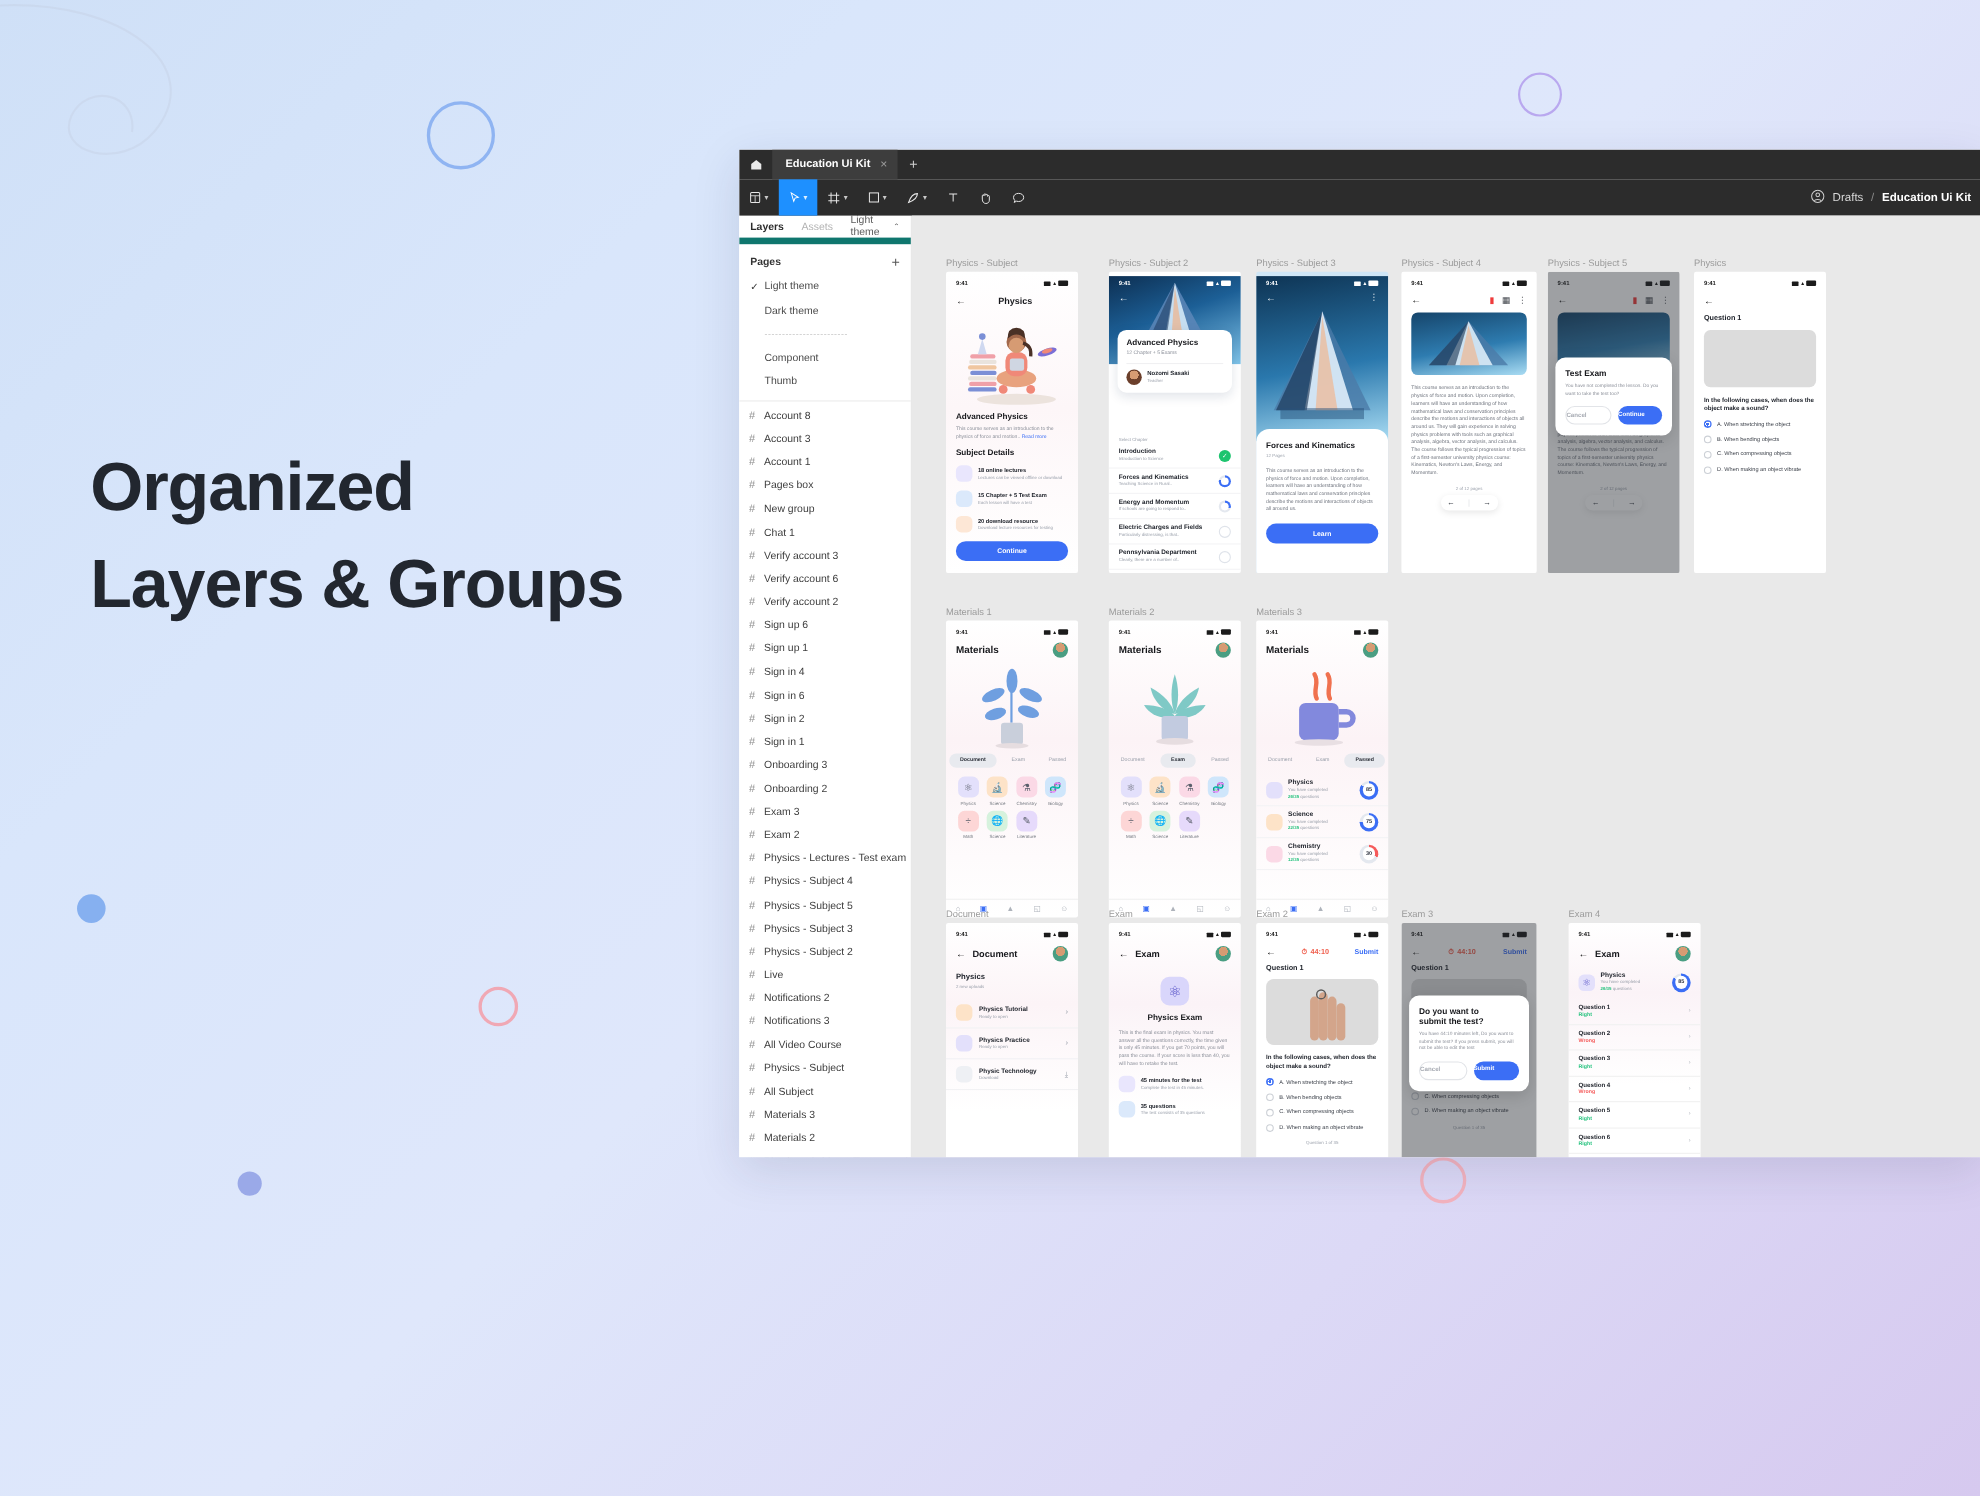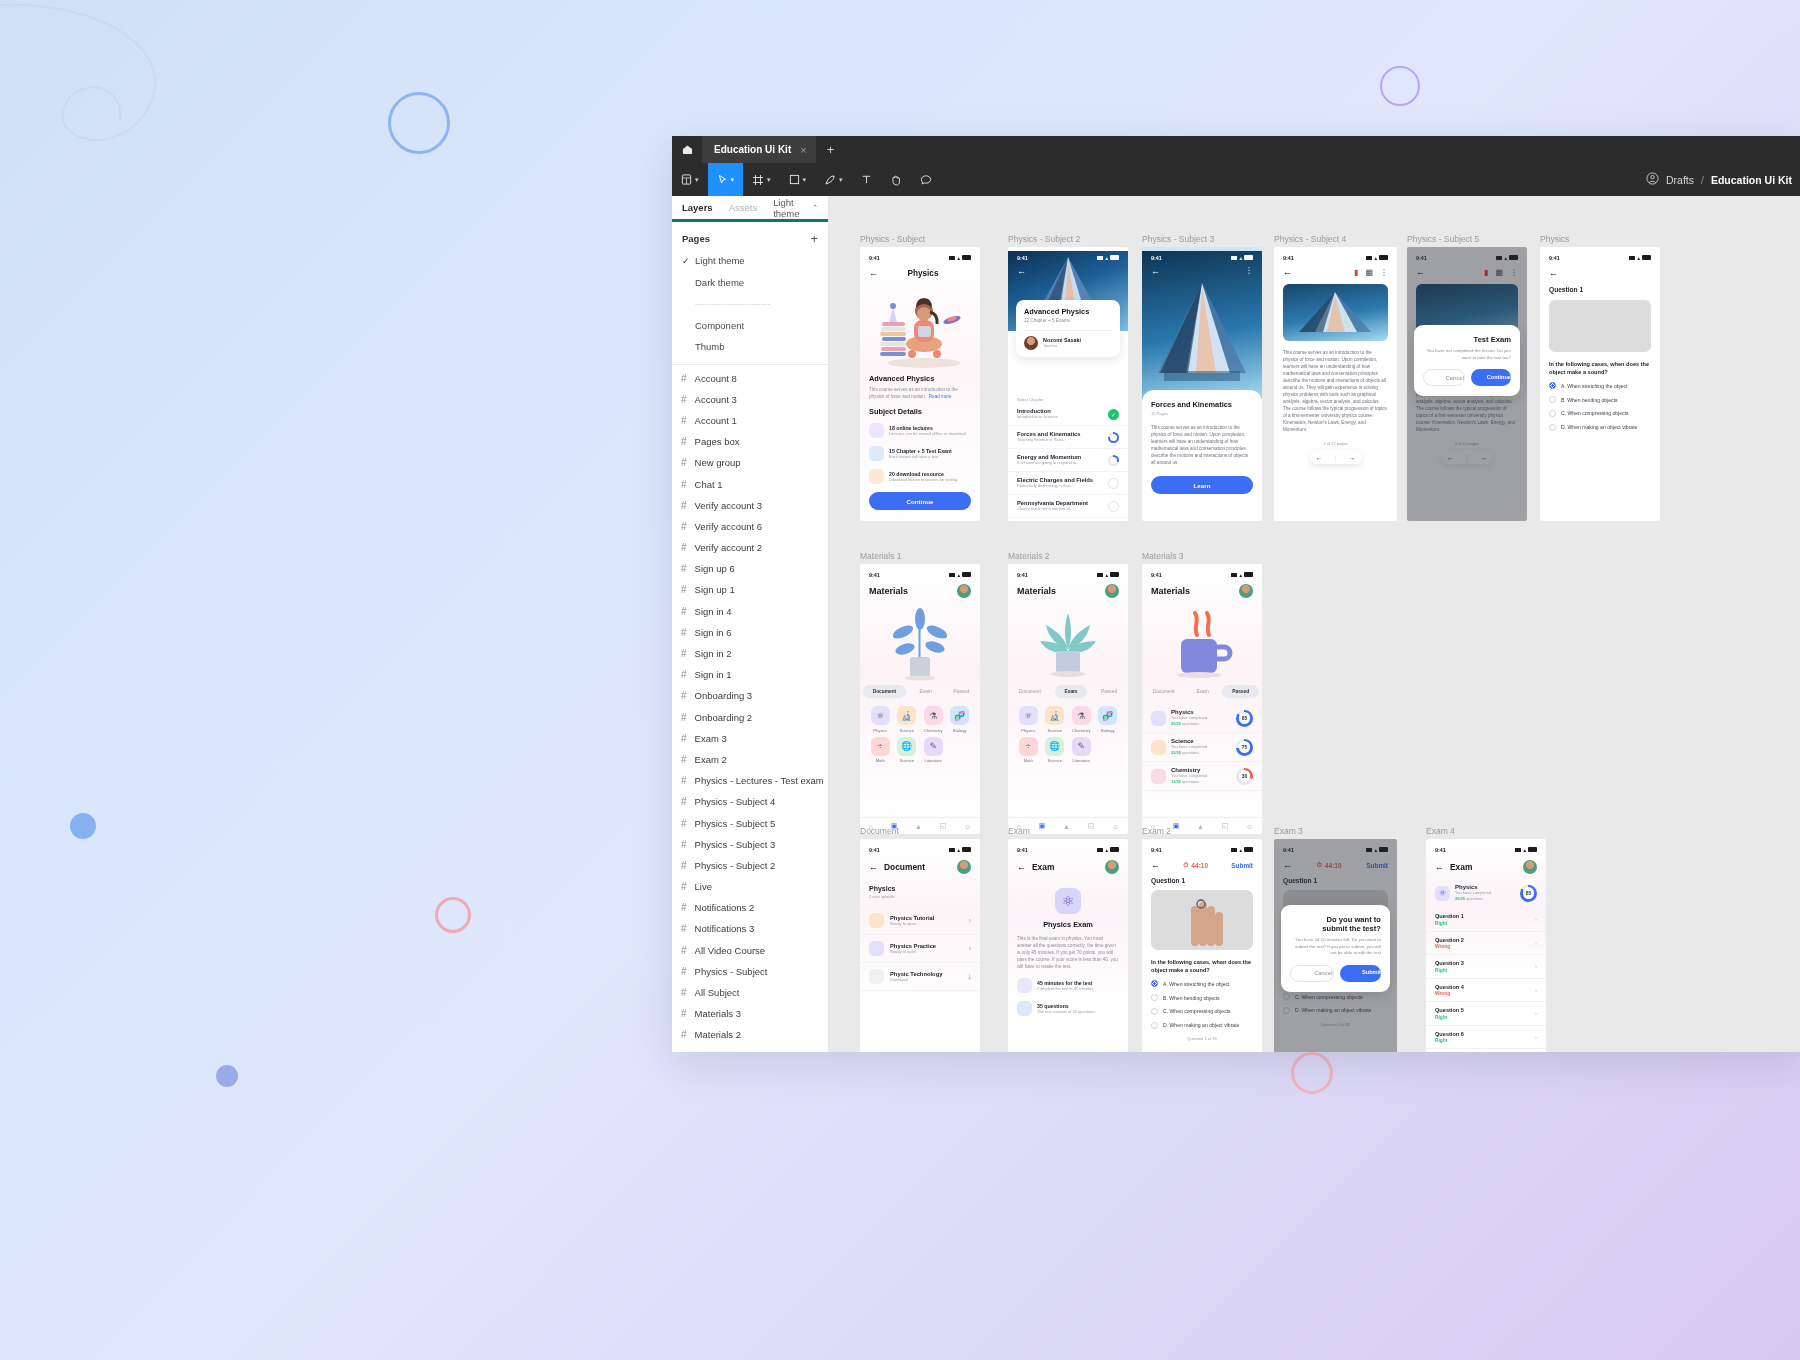--- a/index.html
+++ b/index.html
@@ -65,21 +65,21 @@
 
   
   .fig-body { display: flex; height: 856px; }
 
   .panel {
     width: 157px; background: #fff; border-right: 1px solid #e6e6e6;
     display: flex; flex-direction: column; flex: none;
   }
   .panel-tabs {
     display: flex; align-items: center; height: 26px; padding: 0 10px;
-    border-bottom: 3px solid #0f766e; font-size: 9.5px; gap: 16px;
+    border-bottom: 6px solid #0f766e; font-size: 9.5px; gap: 16px;
   }
   .panel-tabs .t { color: #b3b3b3; }
   .panel-tabs .t.sel { color: #2b2b2b; font-weight: 600; }
   .panel-tabs .theme {
     margin-left: auto; color: #5c5c5c; display: flex; align-items: center; gap: 4px;
   }
   .pages-head {
     display: flex; align-items: center; height: 24px; padding: 0 10px; margin-top: 4px;
     font-size: 9.5px; color: #333; font-weight: 600;
   }
@@ -145,21 +145,21 @@
     justify-content: space-around; color: #aeb3bb; font-size: 7px;
   }
   .tabbar .on { color: #3b6ef5; }
 
   .list-row { display: flex; align-items: center; gap: 5px; padding: 4px 9px; }
   .list-ico { width: 15px; height: 15px; border-radius: 5px; flex: none; }
 
   .dim { position: absolute; inset: 0; background: rgba(40,44,52,.45); }
   .modal {
     position: absolute; left: 7px; right: 7px; background: #fff;
-    border-radius: 9px; padding: 10px 9px; text-align: right;
+    border-radius: 9px; padding: 10px 9px; text-align: left;
     box-shadow: 0 4px 14px rgba(0,0,0,.14);
   }
   .modal h4 { font-size: 7.6px; color: #17181c; font-weight: 700; }
   .modal p { font-size: 4.4px; color: #8b8f99; line-height: 6.6px; margin-top: 4px; }
   .modal .btns { display: flex; gap: 6px; margin-top: 8px; }
   .btn-ghost {
     flex: 1; border: 1px solid #e2e4e8; border-radius: 16px; padding: 4.5px 0;
     font-size: 5.6px; color: #a7abb3; font-weight: 700;
   }
   .btn-fill {
@@ -185,20 +185,24 @@
   <path d="M10 5 C120 0 200 60 150 120 C120 155 60 140 75 105 C90 75 135 85 130 120" fill="none" stroke="#c3cde0" stroke-width="2"></path>
 </svg>
 <div class="deco ring" style="left:388px;top:92px;width:62px;height:62px;border-width:3px;border-color:#8fb4f2;"></div>
 <div class="deco ring" style="left:1380px;top:66px;width:40px;height:40px;border-width:2px;border-color:#b9a8ef;"></div>
 <div class="deco ring" style="left:435px;top:897px;width:36px;height:36px;border-width:3px;border-color:#f0a8b4;"></div>
 <div class="deco ring" style="left:1291px;top:1052px;width:42px;height:42px;border-width:3px;border-color:#f3b3bf;"></div>
 <div class="deco" style="left:70px;top:813px;width:26px;height:26px;background:#86b0f0;"></div>
 <div class="deco" style="left:216px;top:1065px;width:22px;height:22px;background:#9aa9e8;"></div>
 
 <div class="copy">
+  <h1>
+    <span>Organized</span><br>
+    <span>Layers &amp; Groups</span>
+  </h1>
 </div>
 
 <div class="figma">
 
   <div class="fig-tabbar">
     <div class="fig-home">
       <svg width="11" height="11" viewBox="0 0 12 12">
           <path d="M1 5.5 L6 1.5 L11 5.5 V11 H1 Z" fill="#e9e9e9"></path>
         </svg>
     </div>

